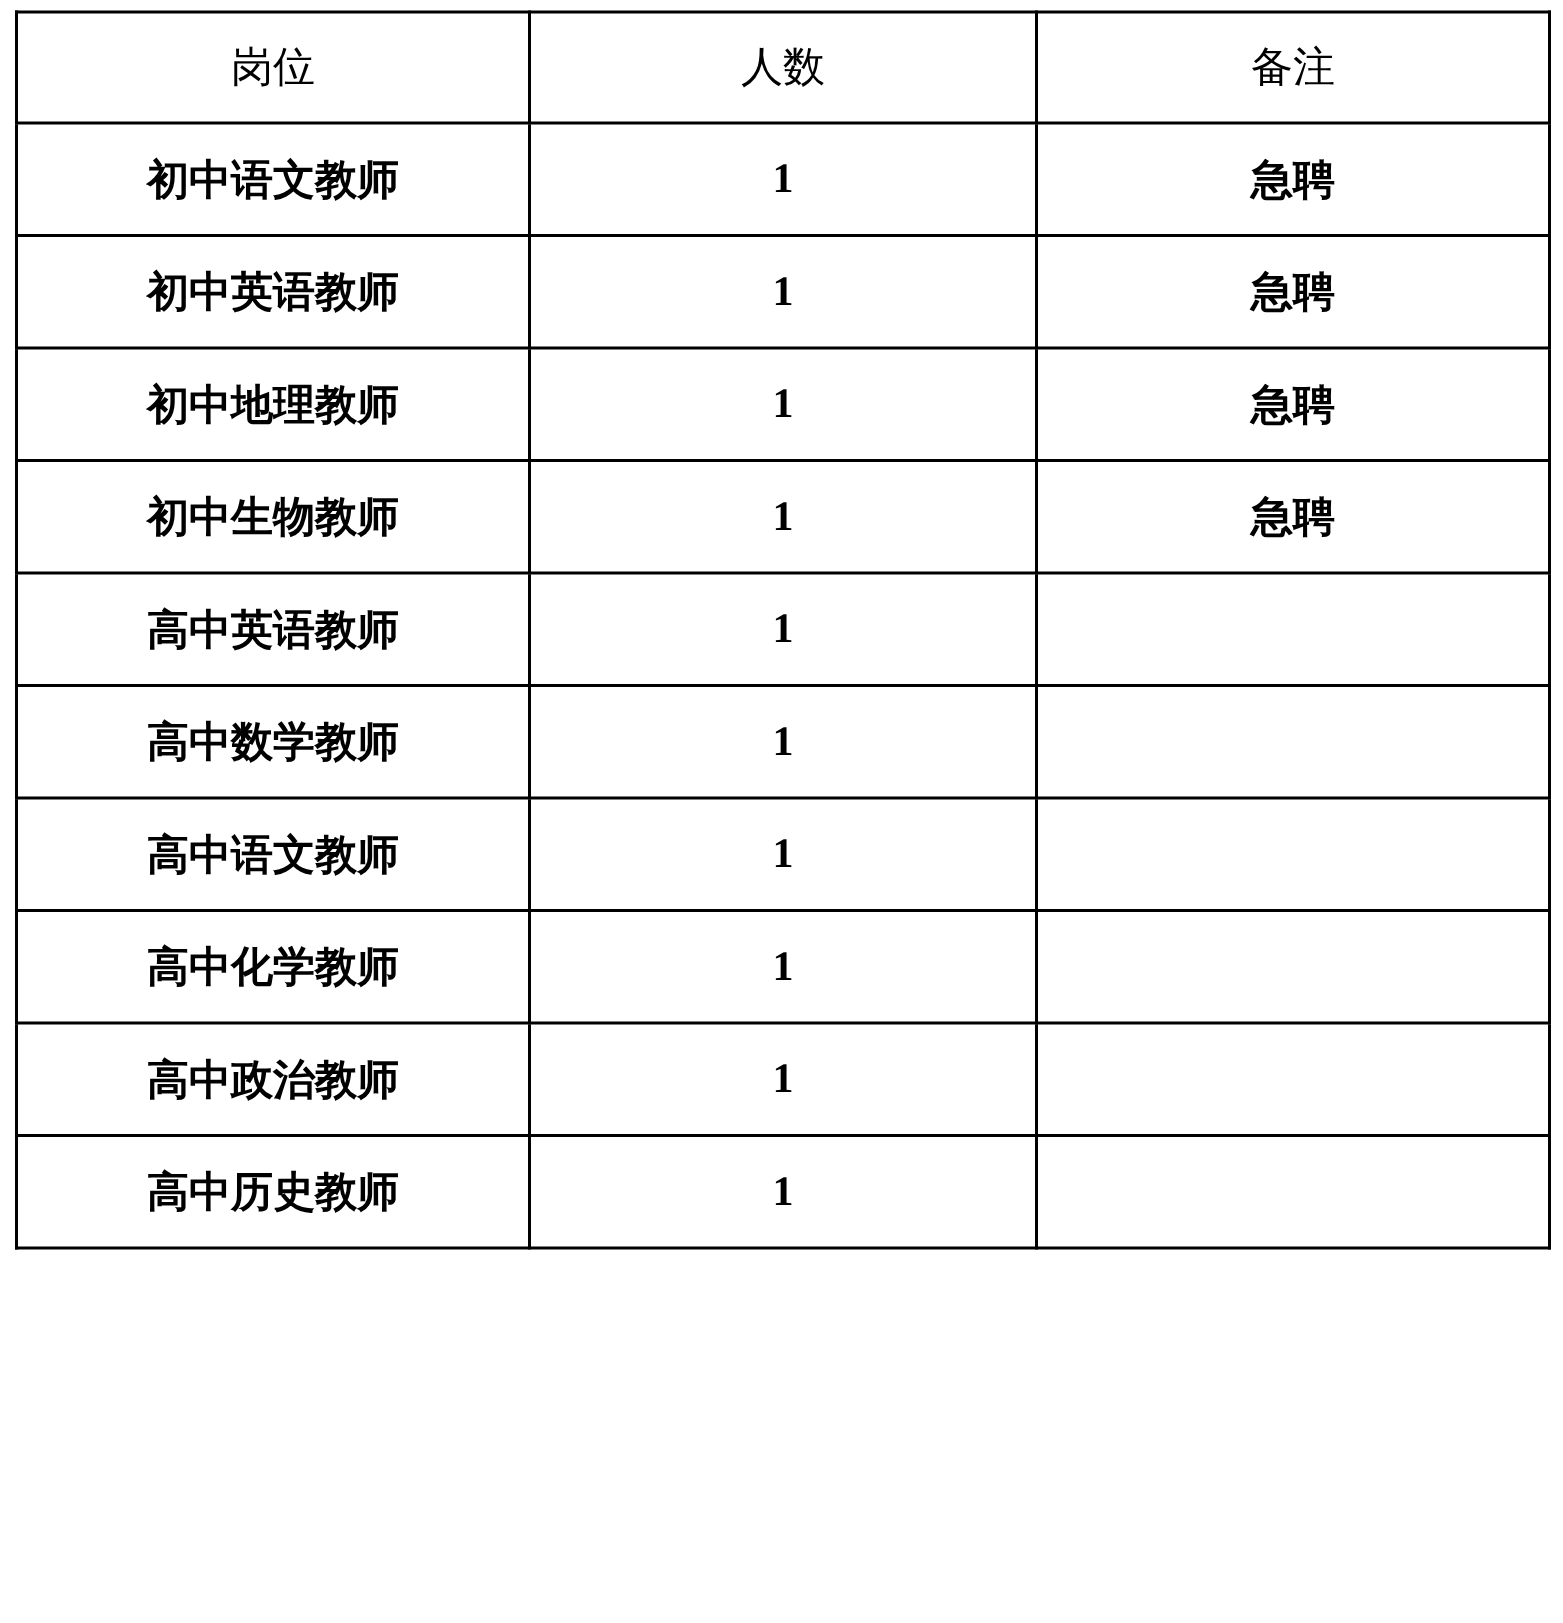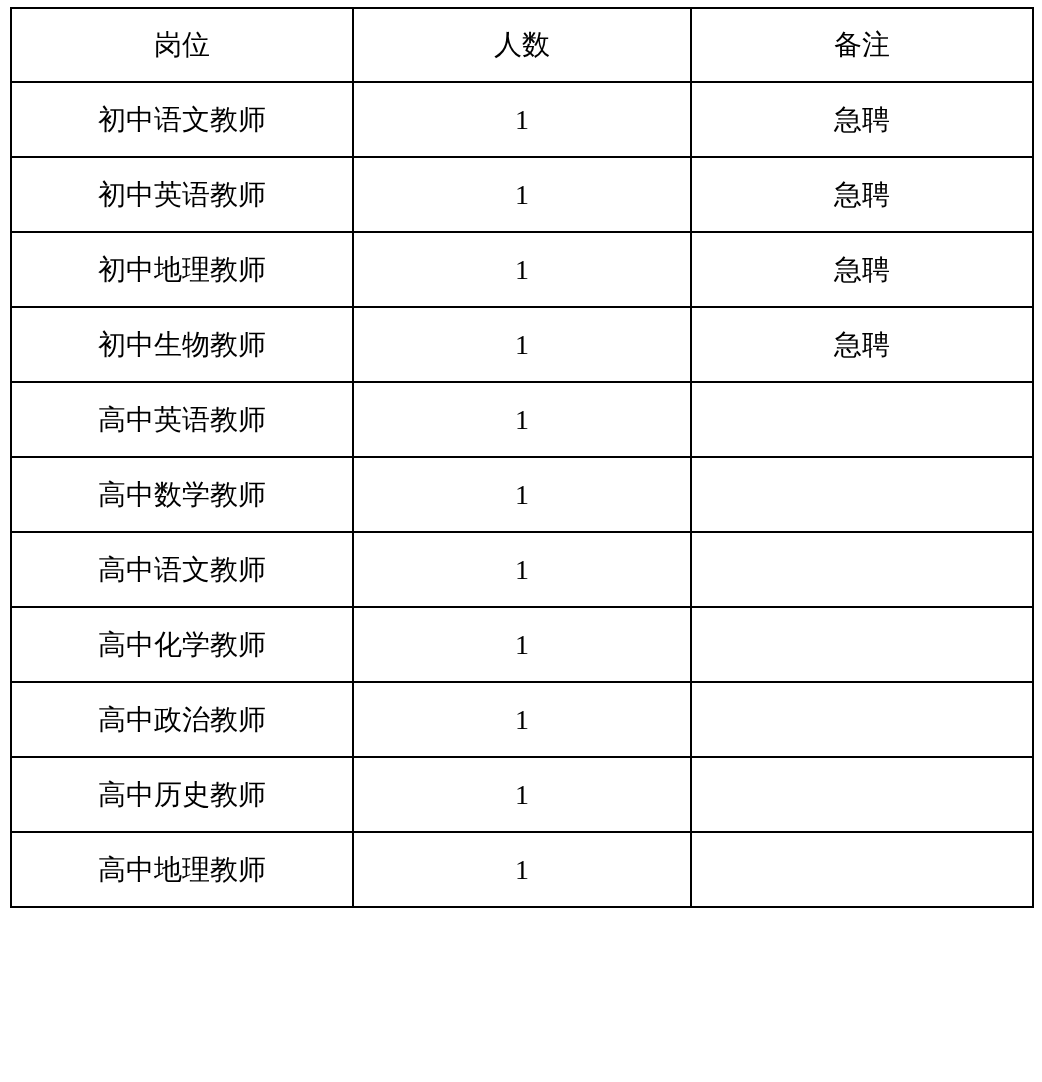--- a/index.html
+++ b/index.html
@@ -35,21 +35,21 @@
     font-size: 28px;
     padding: 0;
     overflow: hidden;
     white-space: nowrap;
   }
   table.doc-table th {
     font-weight: normal;
     height: 72px;
   }
   table.doc-table td {
-    font-weight: normal;
+    font-weight: bold;
     height: 73px;
   }
   col.c-position { width: 342px; }
   col.c-count    { width: 338px; }
   col.c-note     { width: 342px; }
 </style>
 </head>
 <body>
 
 <div class="page">
@@ -110,20 +110,15 @@
         <tr>
           <td>高中政治教师</td>
           <td>1</td>
           <td></td>
         </tr>
         <tr>
           <td>高中历史教师</td>
           <td>1</td>
           <td></td>
         </tr>
-        <tr>
-          <td>高中地理教师</td>
-          <td>1</td>
-          <td></td>
-        </tr>
       </tbody>
   </table>
 </div>
 
 </body></html>

